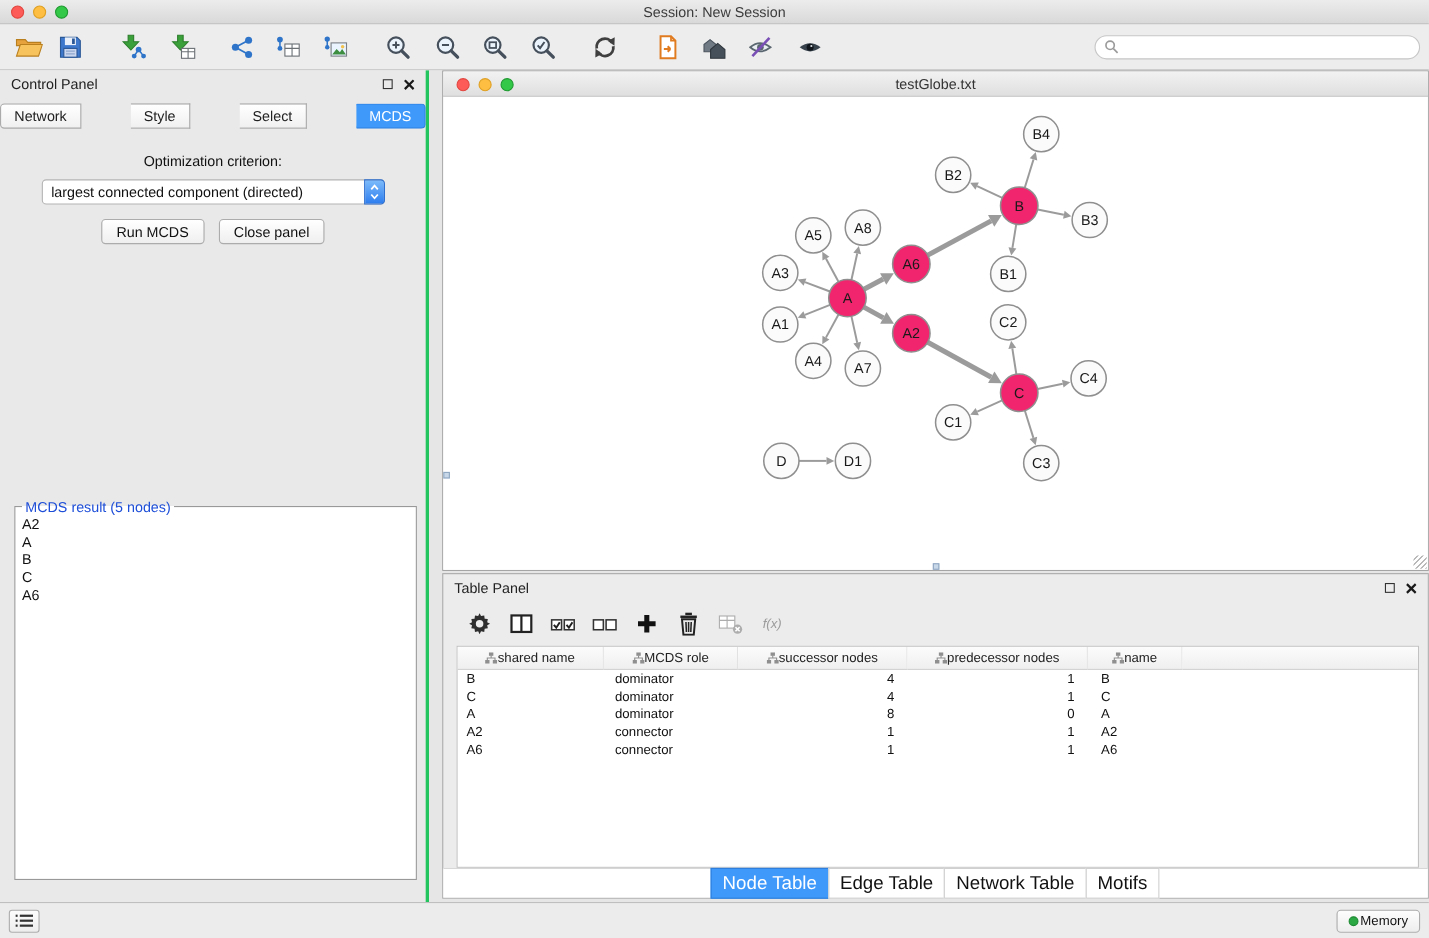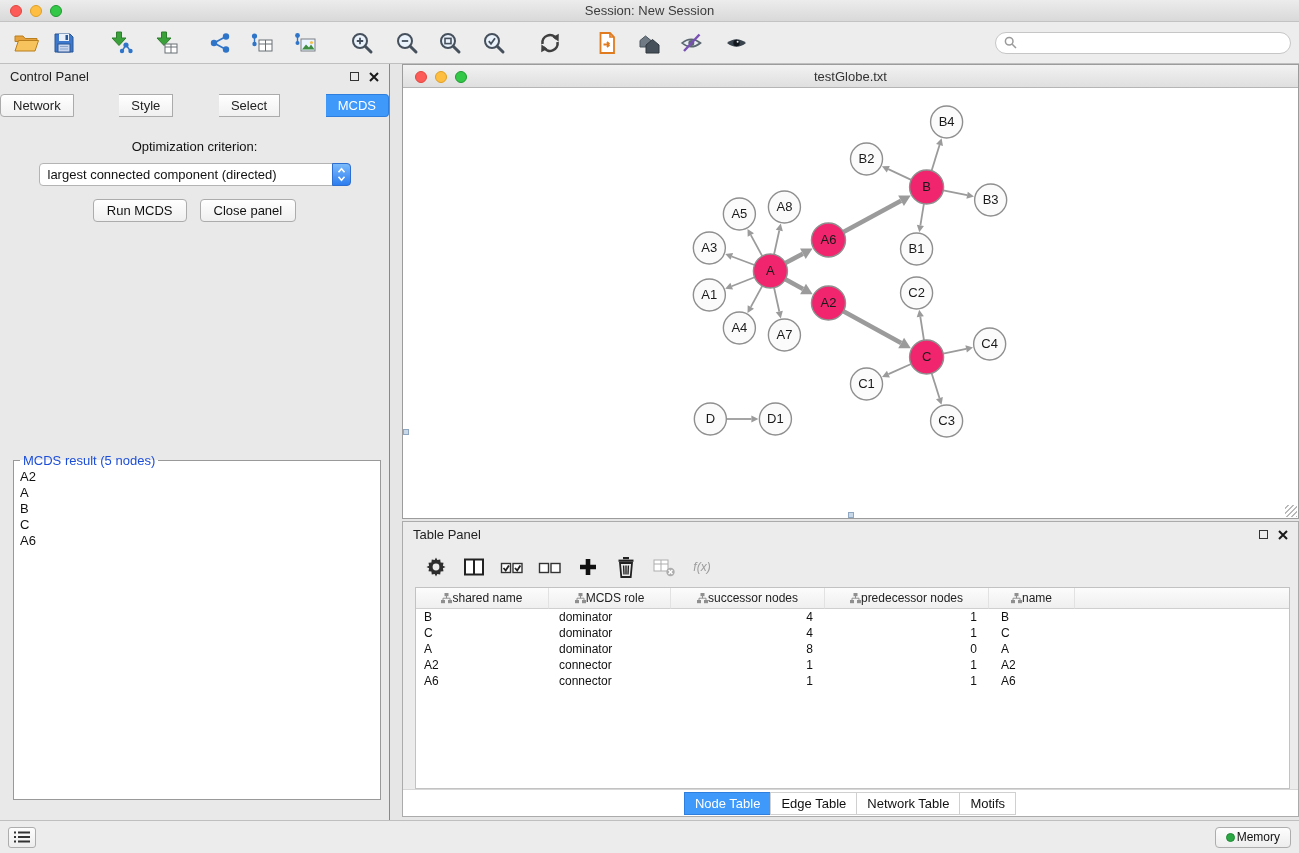--- a/index.html
+++ b/index.html
@@ -18,21 +18,21 @@
   
   .toolbar{height:42px;background:#EDEDED;border-bottom:1px solid #BFBFBF;display:flex;align-items:center;padding:0 8px}
   .tbtn{width:36px;height:34px;background:transparent;border:none;display:flex;align-items:center;justify-content:center;cursor:pointer}
   .search-field{margin-left:auto;width:296px;height:22px;border:1px solid #C6C6C6;border-radius:12px;background:#fff;display:flex;align-items:center;padding:0 8px;gap:5px}
   .search-field input{border:none;outline:none;flex:1;font-size:12px;background:transparent;font-family:inherit;cursor:text}
 
   
   .workspace{display:flex;height:756px;background:#E6E6E6}
 
   
-  .control-panel{width:390px;background:#E9E9E9;border-right:1px solid #22c55e;display:flex;flex-direction:column}
+  .control-panel{width:390px;background:#E9E9E9;border-right:3px solid #22c55e;display:flex;flex-direction:column}
   .panel-header{height:25px;display:flex;align-items:center;padding:0 10px;font-size:13px;color:#222;flex:0 0 auto}
   .panel-header-icons{margin-left:auto;display:flex;align-items:center;gap:10px}
   .ph-square{width:9px;height:9px;border:1.5px solid #333;display:inline-block;cursor:pointer}
   .ph-x{cursor:pointer;display:flex}
   .cp-tabs{display:flex;justify-content:space-between;margin-top:5px;flex:0 0 auto}
   .cp-tab{font-size:13px;padding:3px 12px;background:linear-gradient(#FFF,#F0F0F0);border:1px solid #ABABAB;border-left-width:0;color:#222;cursor:pointer}
   .cp-tab:first-child{border-left-width:1px;border-radius:4px 0 0 4px}
   .cp-tab:last-child{border-radius:0 4px 4px 0}
   .cp-tab.active{background:#3E99FB;border-color:#2E7FDD;color:#fff}
   .cp-body{flex:1;position:relative;text-align:center;padding-top:22px}
@@ -69,21 +69,21 @@
   .fx{font-family:Liberation Sans, sans-serif;font-style:italic;font-size:12px;color:#9C9C9C}
   .table-wrap{flex:1;margin:0 8px 0 12px;background:#fff;border:1px solid #C2C2C2;overflow:hidden}
   .tgrid{display:grid;grid-template-columns:133px 122px 154px 164px 86px 1fr;align-content:start}
   .th{height:21px;display:flex;align-items:center;justify-content:center;font-size:12px;color:#222;background:linear-gradient(#FCFCFC,#EFEFEF);border-bottom:1px solid #CFCFCF;border-right:1px solid #E2E2E2;cursor:pointer}
   .th.filler{border-right:none;cursor:default}
   .td{height:16px;line-height:16px;font-size:12px;color:#111;padding-left:8px;white-space:nowrap}
   .td.num{text-align:right;padding-right:12px;padding-left:0}
   .td.c-role{padding-left:10px}
   .td.c-name{padding-left:12px}
   .tp-tabs{height:27px;background:#fff;border-top:1px solid #D7D7D7;display:flex;align-items:center;justify-content:center;flex:0 0 auto}
-  .tp-tab{font-size:13px;padding:3px 10px;color:#111;background:#fff;border:1px solid #D0D0D0;margin-left:-1px;cursor:pointer}
+  .tp-tab{font-size:17px;padding:3px 10px;color:#111;background:#fff;border:1px solid #D0D0D0;margin-left:-1px;cursor:pointer}
   .tp-tab.active{background:#3E99FB;color:#fff;border-color:#2E7FDD}
 
   
   .statusbar{height:33px;background:#ECECEC;border-top:1px solid #BFBFBF;display:flex;align-items:center;justify-content:space-between;padding:0 8px}
   .status-btn{width:28px;height:21px;background:linear-gradient(#FDFDFD,#EDEDED);border:1px solid #ADADAD;border-radius:3px;display:flex;align-items:center;justify-content:center;cursor:pointer}
   .memory-btn{height:21px;background:linear-gradient(#FDFDFD,#EDEDED);border:1px solid #ADADAD;border-radius:4px;display:flex;align-items:center;gap:2px;padding:0 10px;font-size:12px;color:#111;cursor:pointer;font-family:inherit}
   .mem-dot{width:9px;height:9px;border-radius:50%;background:#2BA743;border:1px solid #1E8A33}
 </style>
 </head>
 <body>

